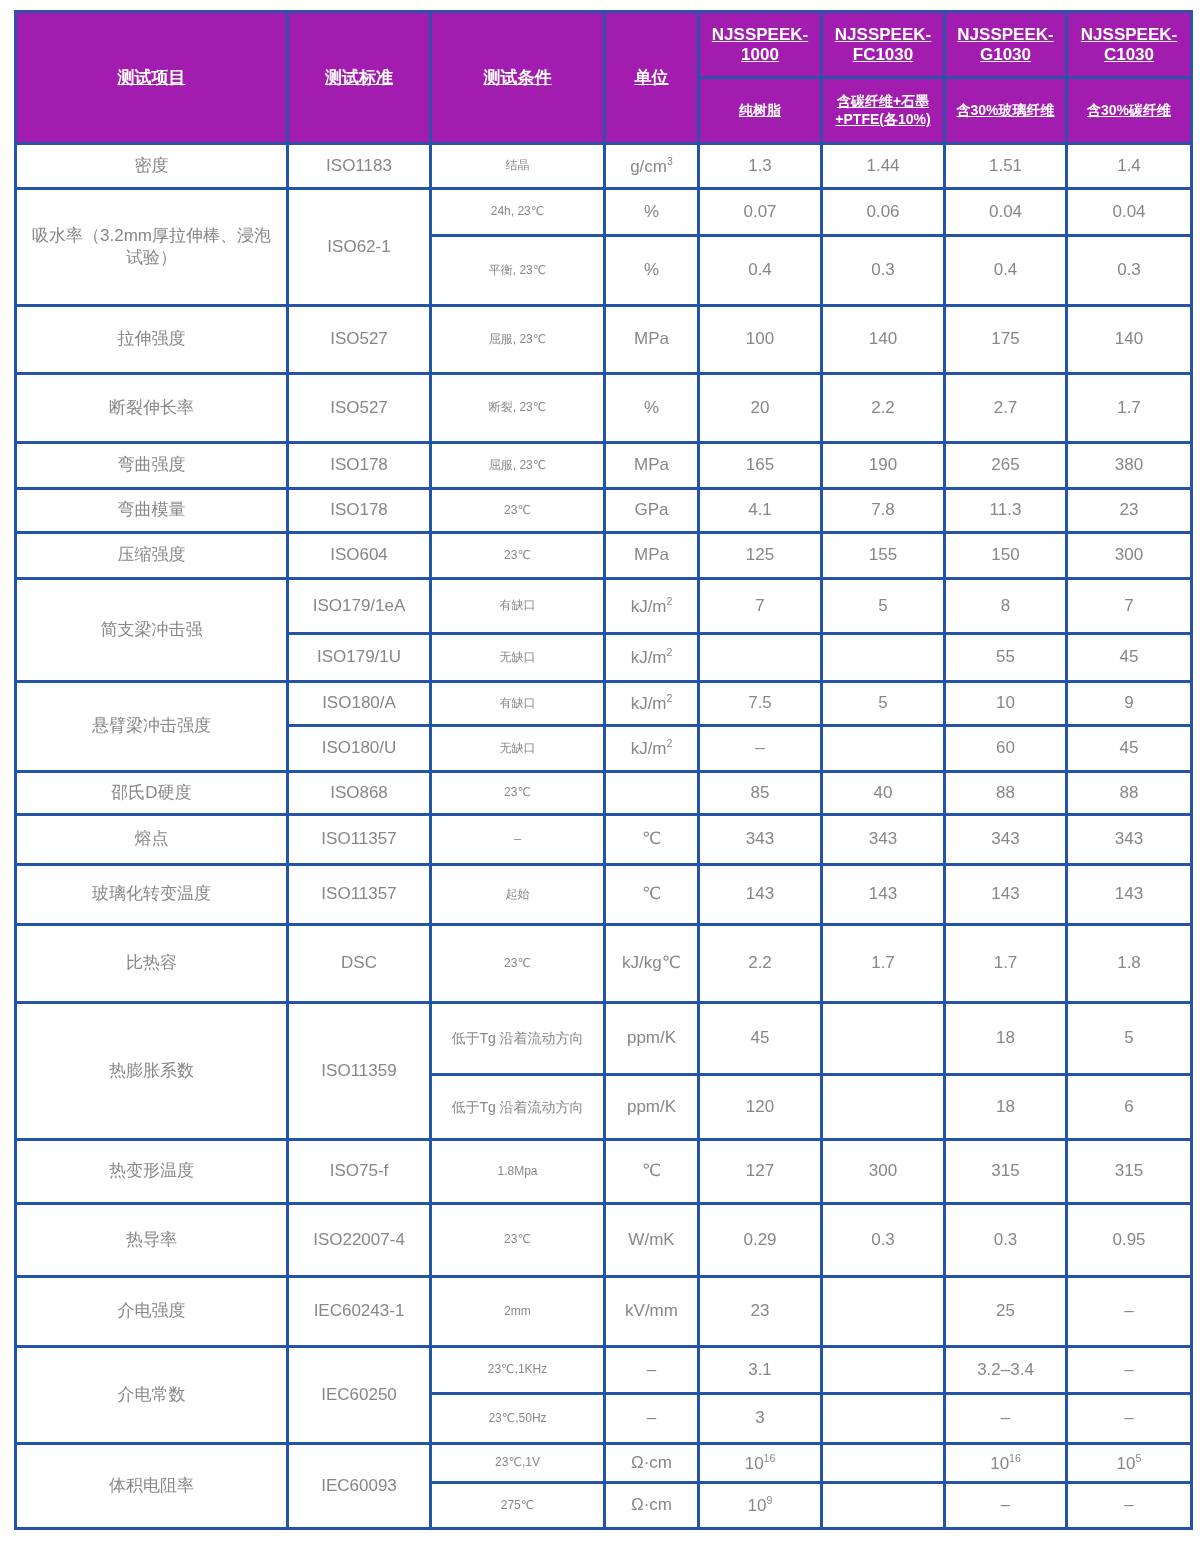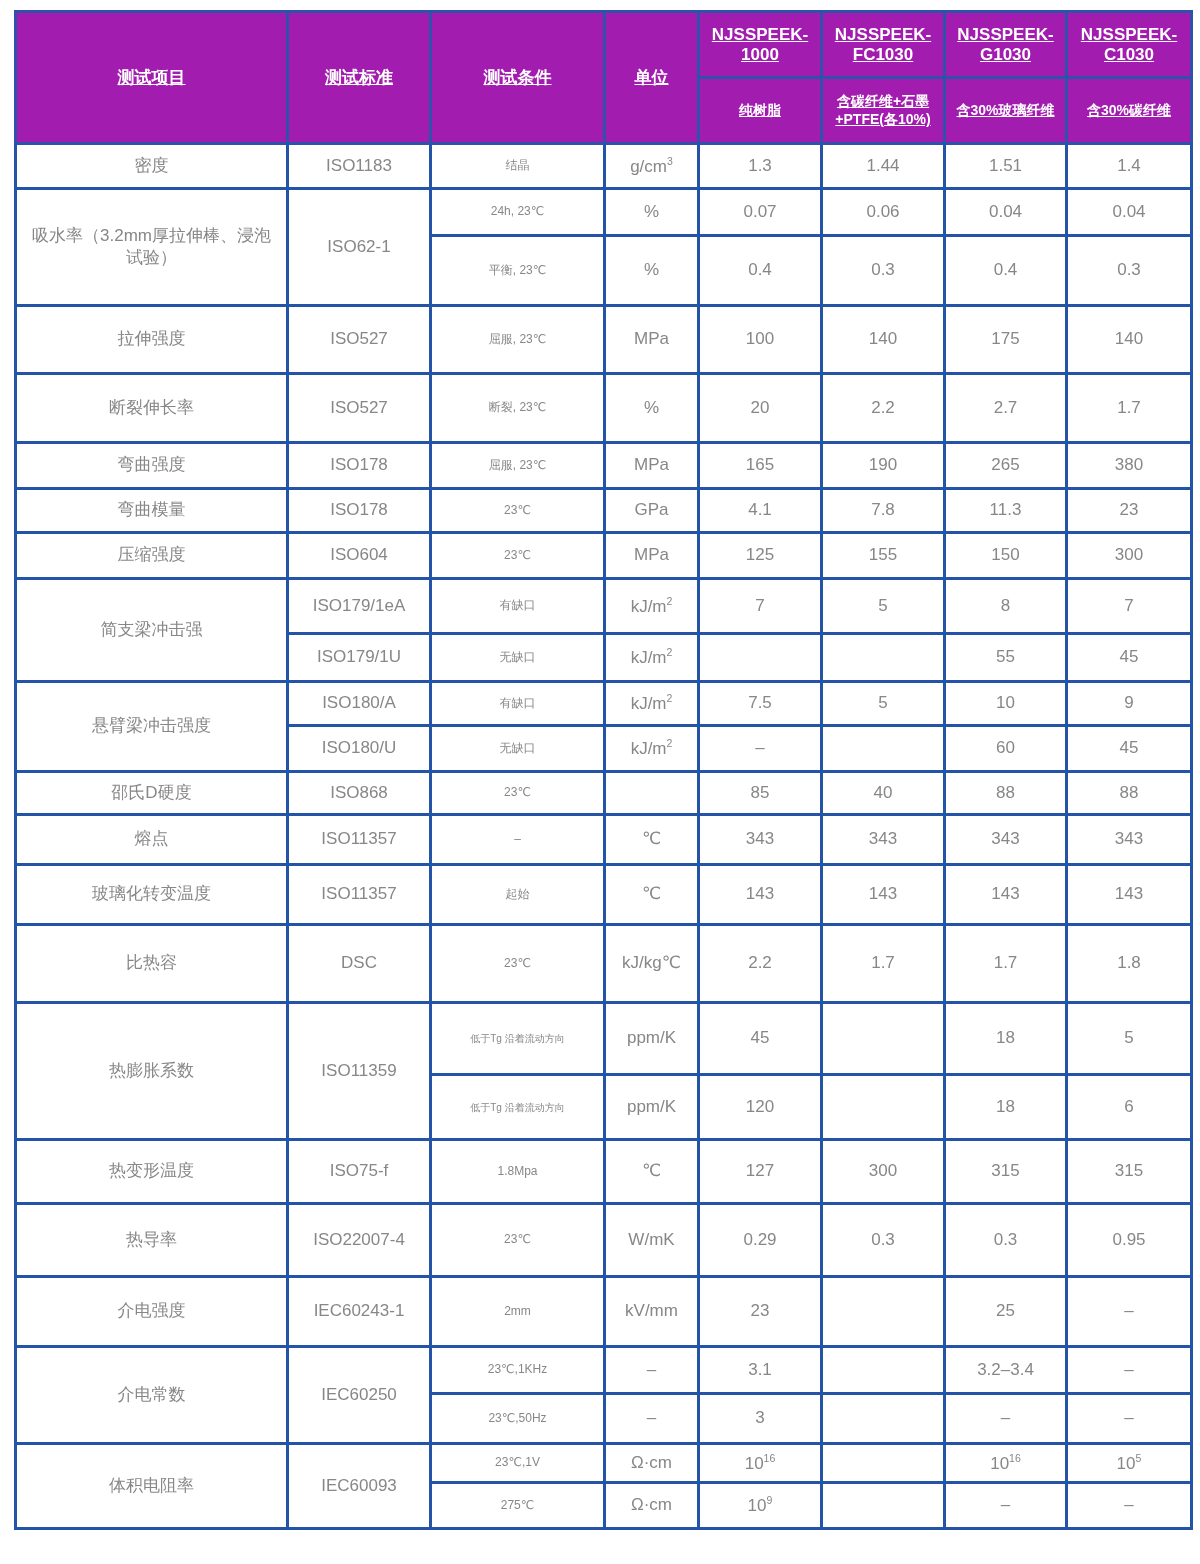--- a/index.html
+++ b/index.html
@@ -22,21 +22,21 @@
     border-color:#2f51ab;
     padding:2px 3px;
     text-decoration:underline;
   }
   .spec th.pdesc{font-size:14px;line-height:1.25;}
   .spec td{
     color:#878787;font-size:17px;background:#ffffff;
     padding:2px 4px;line-height:1.3;
   }
   .spec td.cond{font-size:12px;}
-  .spec td.cond-sm{font-size:10px;padding:2px 1px;}
+  .spec td.cond-sm{font-size:14px;padding:2px 1px;}
   .spec td.item{padding:2px 8px;text-align:center;}
   sup{font-size:0.62em;}
 </style>
 </head>
 <body>
 
 <table class="spec">
   <colgroup>
     <col style="width:272px">
       <col style="width:143px">

